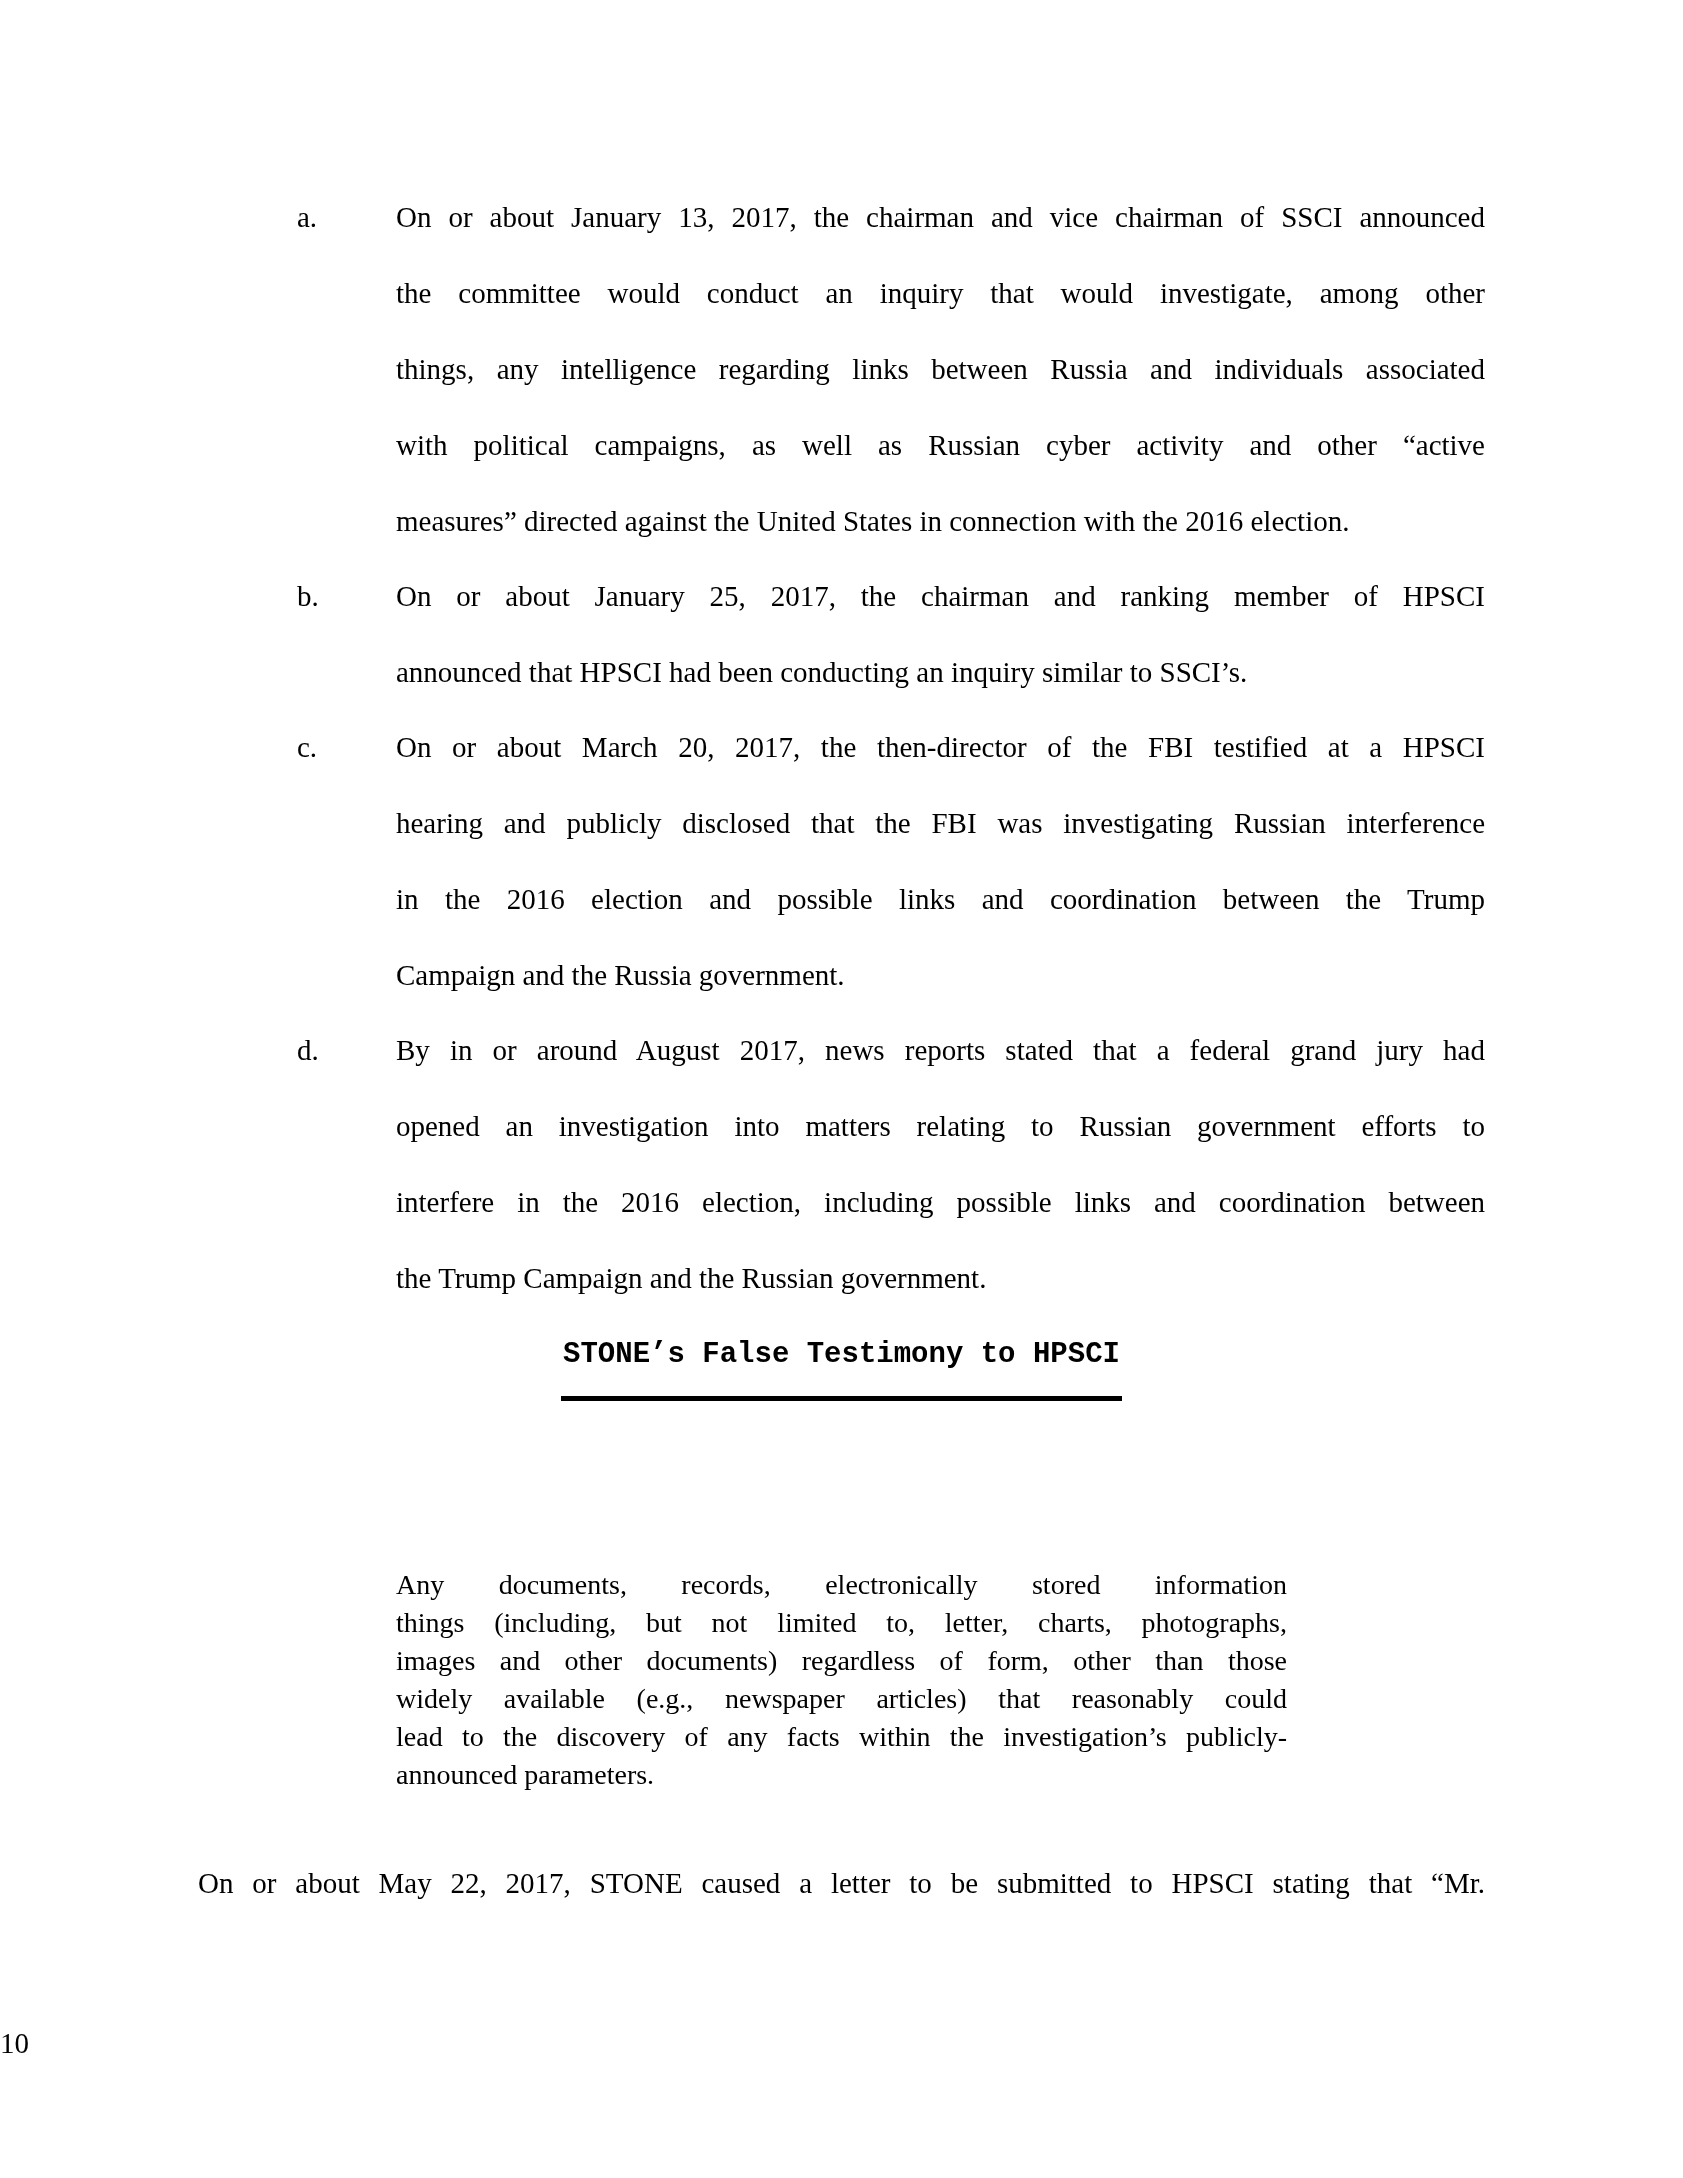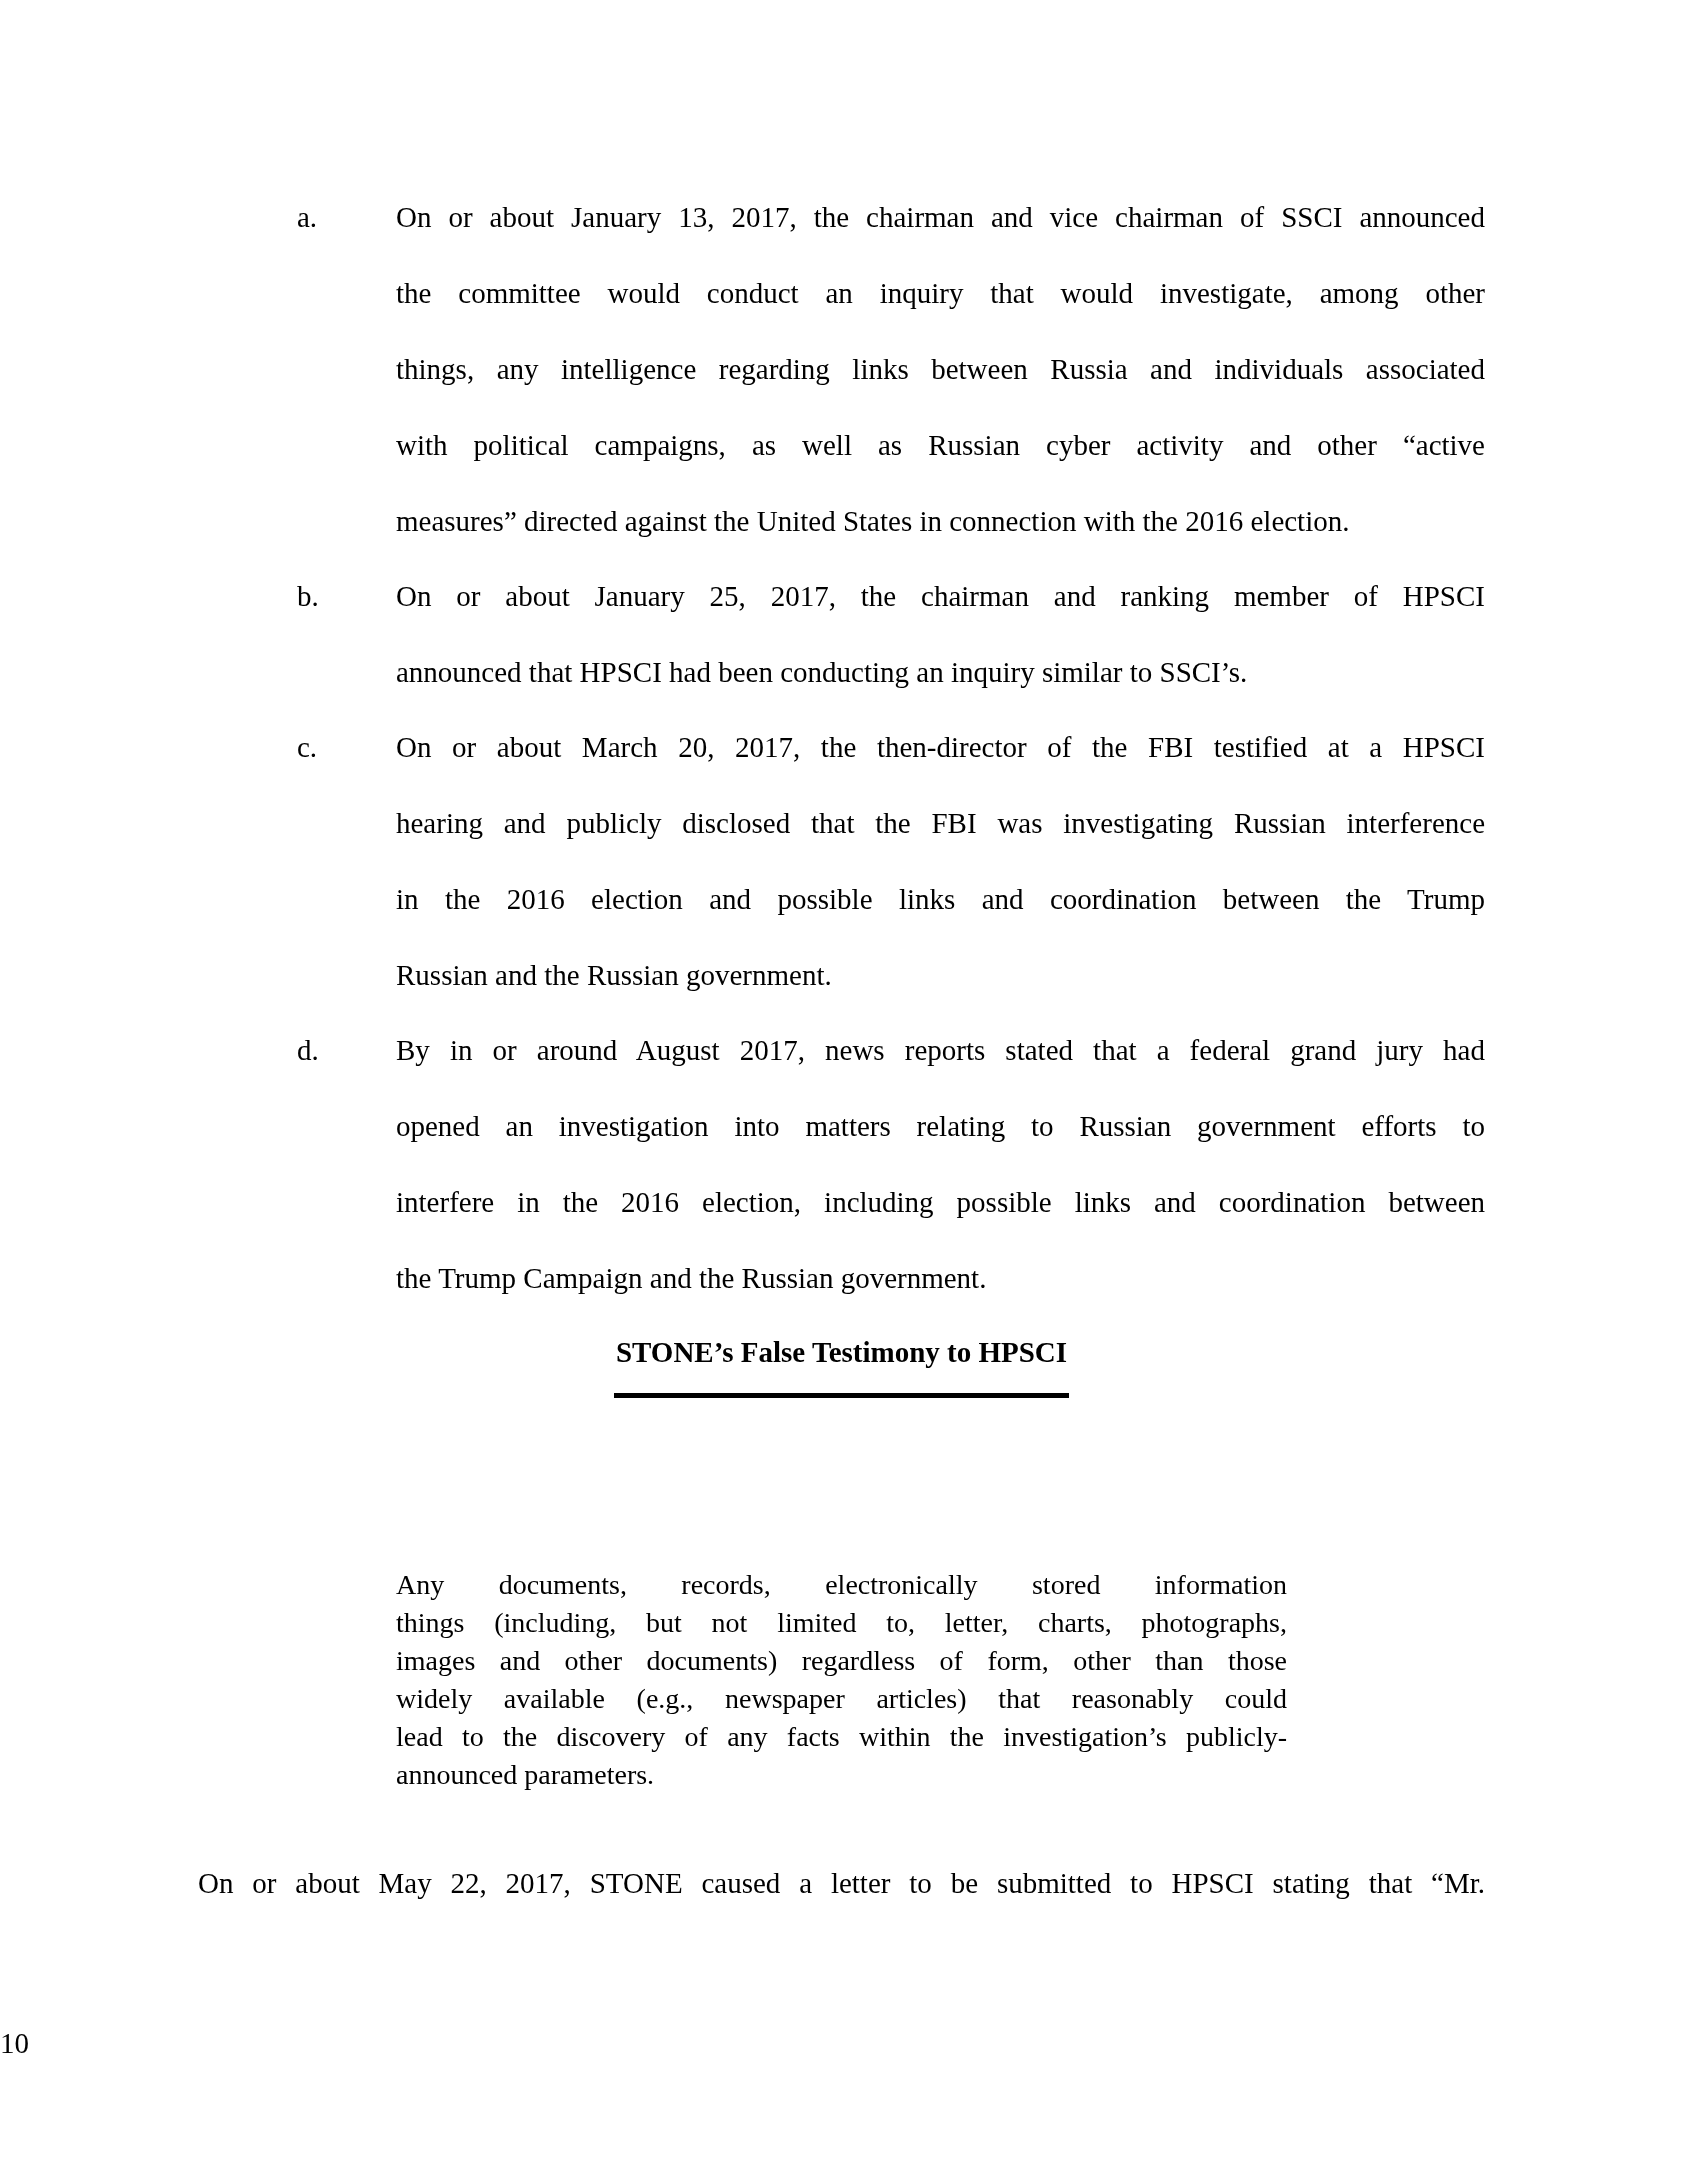--- a/index.html
+++ b/index.html
@@ -30,20 +30,21 @@
   .main-para { left: 198px; width: 1287px; }
   .para-num { display: inline-block; width: 99px; }
 
   
   .heading-block { left: 198px; width: 1287px; text-align: center; font-size: 29px; line-height: 76px; }
   .heading-text {
     display: inline-block;
     font-weight: bold;
     border-bottom: 5px solid #000000;
     padding: 0 2px 3px 2px;
+    font-family: Liberation Mono, monospace;
   }
 
   
   .quote-block { left: 396px; width: 891px; font-size: 28px; line-height: 38px; }
 
   .closing-block { left: 198px; width: 1287px; }
 
   .page-number-block { left: 0; width: 1683px; text-align: left; font-size: 29px; line-height: 38px; }
 </style>
 </head>
@@ -64,21 +65,21 @@
     <span class="list-marker">b.</span>
     <div class="line">On or about January 25, 2017, the chairman and ranking member of HPSCI</div>
     <div class="line para-end">announced that HPSCI had been conducting an inquiry similar to SSCI’s.</div>
   </div>
 
   <div class="block list-item body-text" style="top:709px">
     <span class="list-marker">c.</span>
     <div class="line">On or about March 20, 2017, the then-director of the FBI testified at a HPSCI</div>
     <div class="line">hearing and publicly disclosed that the FBI was investigating Russian interference</div>
     <div class="line">in the 2016 election and possible links and coordination between the Trump</div>
-    <div class="line para-end">Russian and the Russian government.</div>
+    <div class="line para-end">Campaign and the Russia government.</div>
   </div>
 
   <div class="block list-item body-text" style="top:1012px">
     <span class="list-marker">d.</span>
     <div class="line">By in or around August 2017, news reports stated that a federal grand jury had</div>
     <div class="line">opened an investigation into matters relating to Russian government efforts to</div>
     <div class="line">interfere in the 2016 election, including possible links and coordination between</div>
     <div class="line para-end">the Trump Campaign and the Russian government.</div>
   </div>
 

